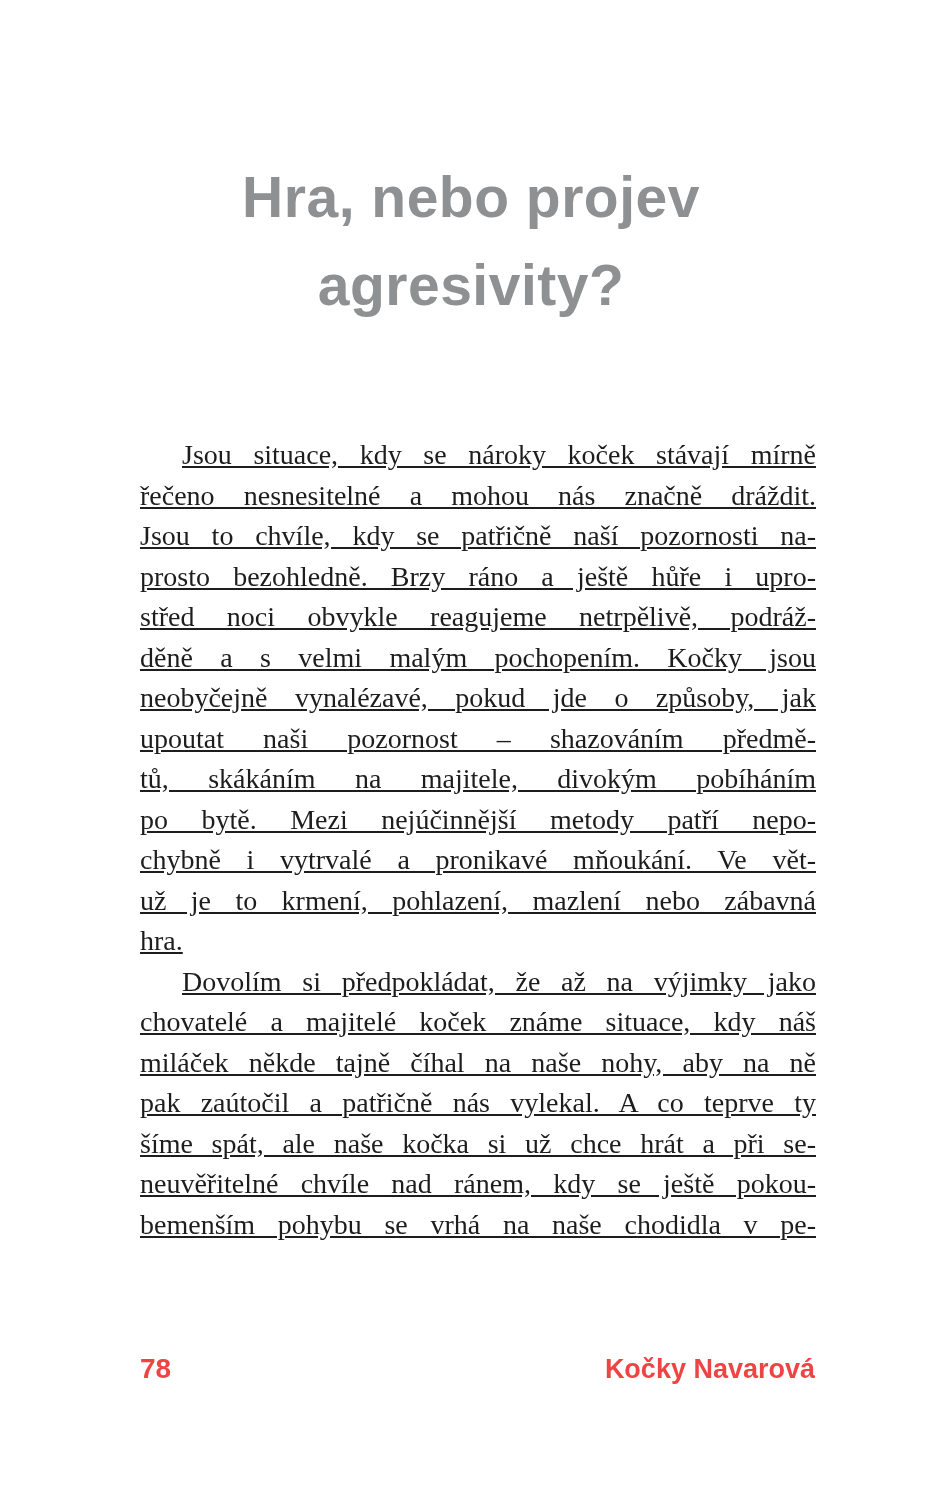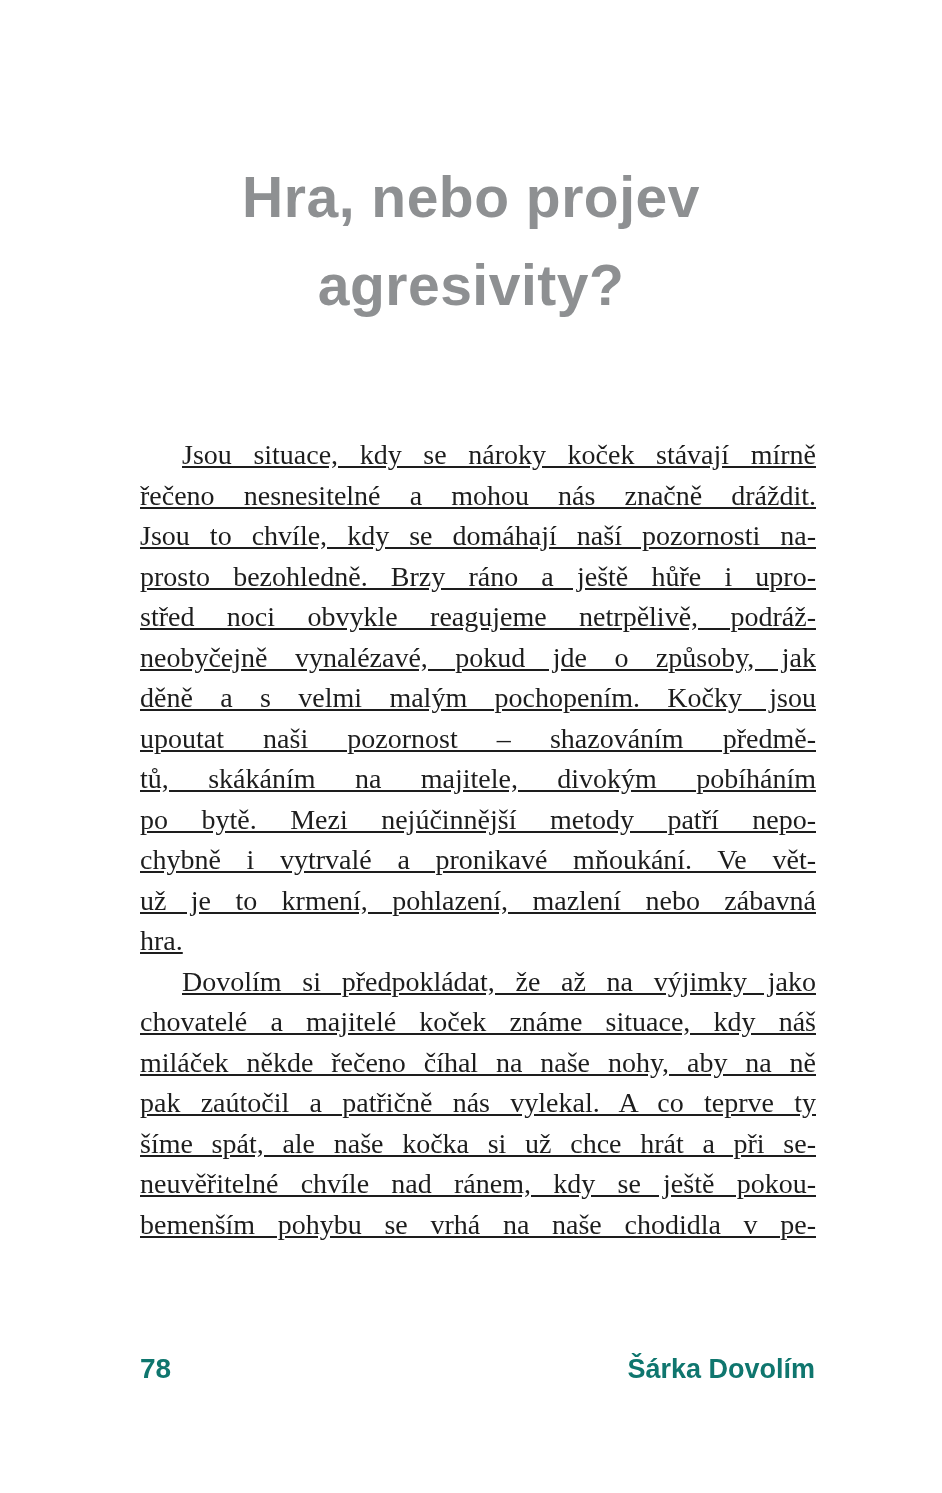--- a/index.html
+++ b/index.html
@@ -48,63 +48,63 @@
   .footer {
     position: absolute;
     left: 140px;
     right: 127px;
     top: 1346px;
     display: flex;
     justify-content: space-between;
     align-items: baseline;
     font-family: "Liberation Sans", sans-serif;
     font-weight: bold;
-    color: #0f766e;
+    color: #ef4444;
   }
   .footer .page-number { font-size: 28px; }
   .footer .author { font-size: 27px; }
 </style>
 </head>
 <body>
 
 <div class="page">
 
   <h1 class="chapter-title">
     <span class="title-line">Hra, nebo projev</span>
     <span class="title-line">agresivity?</span>
   </h1>
 
   <div class="body-text">
 
     <p class="para">
       <span class="line indent">Jsou situace, kdy se nároky koček stávají mírně</span>
       <span class="line">řečeno nesnesitelné a mohou nás značně dráždit.</span>
-      <span class="line">Jsou to chvíle, kdy se domáhají naší pozornosti na-</span>
+      <span class="line">Jsou to chvíle, kdy se patřičně naší pozornosti na-</span>
       <span class="line">prosto bezohledně. Brzy ráno a ještě hůře i upro-</span>
       <span class="line">střed noci obvykle reagujeme netrpělivě, podráž-</span>
+      <span class="line">děně a s velmi malým pochopením. Kočky jsou</span>
       <span class="line">neobyčejně vynalézavé, pokud jde o způsoby, jak</span>
-      <span class="line">děně a s velmi malým pochopením. Kočky jsou</span>
       <span class="line">upoutat naši pozornost – shazováním předmě-</span>
       <span class="line">tů, skákáním na majitele, divokým pobíháním</span>
       <span class="line">po bytě. Mezi nejúčinnější metody patří nepo-</span>
       <span class="line">chybně i vytrvalé a pronikavé mňoukání. Ve vět-</span>
       <span class="line">už je to krmení, pohlazení, mazlení nebo zábavná</span>
       <span class="line last">hra.</span>
     </p>
 
     <p class="para">
       <span class="line indent">Dovolím si předpokládat, že až na výjimky jako</span>
       <span class="line">chovatelé a majitelé koček známe situace, kdy náš</span>
-      <span class="line">miláček někde řečeno číhal na naše nohy, aby na ně</span>
+      <span class="line">miláček někde tajně číhal na naše nohy, aby na ně</span>
       <span class="line">pak zaútočil a patřičně nás vylekal. A co teprve ty</span>
       <span class="line">šíme spát, ale naše kočka si už chce hrát a při se-</span>
       <span class="line">neuvěřitelné chvíle nad ránem, kdy se ještě pokou-</span>
       <span class="line">bemenším pohybu se vrhá na naše chodidla v pe-</span>
     </p>
 
   </div>
 
   <div class="footer">
     <span class="page-number">78</span>
-    <span class="author">Šárka Dovolím</span>
+    <span class="author">Kočky Navarová</span>
   </div>
 
 </div>
 
 </body></html>

